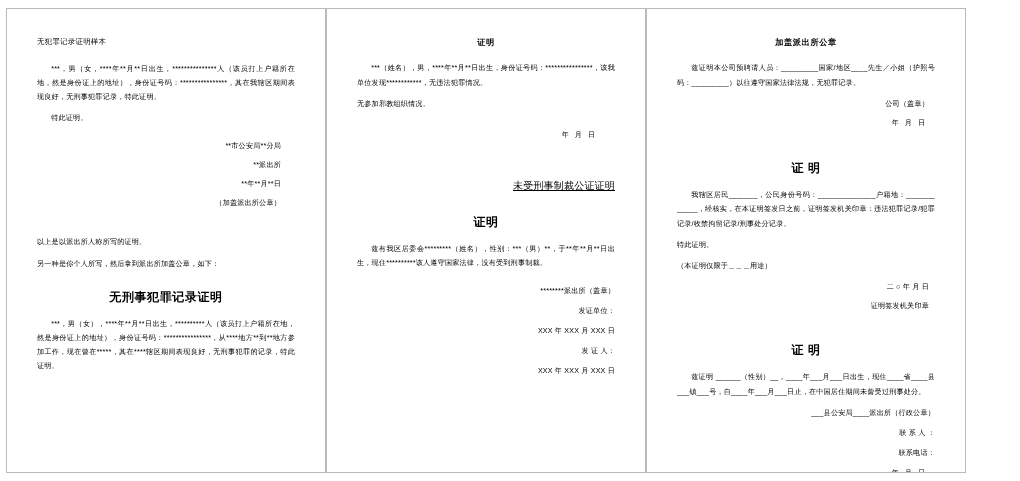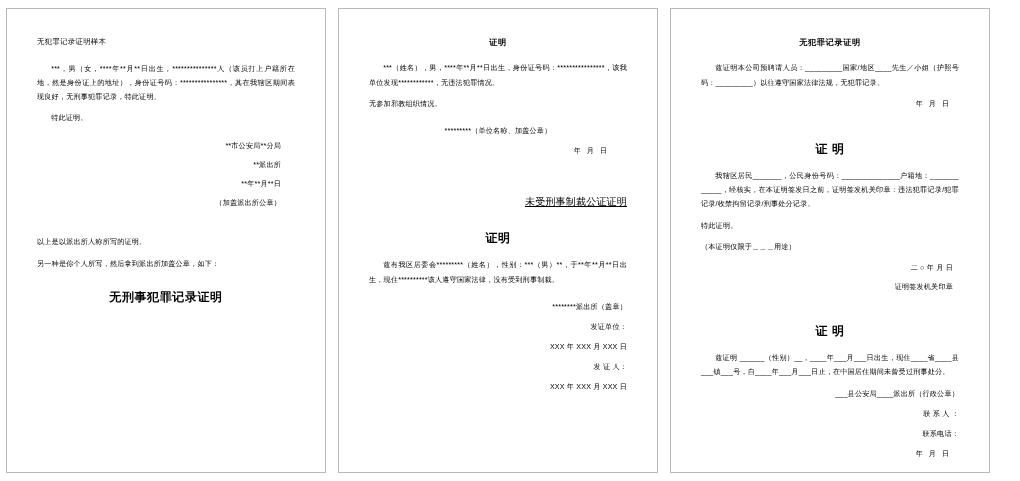--- a/index.html
+++ b/index.html
@@ -12,21 +12,20 @@
     height: 481px;
     font-family: "Liberation Sans", sans-serif;
     overflow: hidden;
   }
   .workspace {
     position: relative;
     width: 1020px;
     height: 481px;
     background: #ffffff;
     display: flex;
-    gap: 12px;
     padding: 8px 6px;
     box-sizing: border-box;
   }
   .page {
     position: relative;
     width: 320px;
     height: 465px;
     background: #ffffff;
     border: 1px solid #b9b9b9;
     box-sizing: border-box;
@@ -127,48 +126,49 @@
       <p class="para">特此证明。</p>
       <div class="spacer-sm"></div>
       <p class="right">**市公安局**分局</p>
       <p class="right">**派出所</p>
       <p class="right">**年**月**日</p>
       <p class="right">（加盖派出所公章）</p>
       <div class="spacer-lg"></div>
       <p class="para noindent">以上是以派出所人称所写的证明。</p>
       <p class="para noindent">另一种是你个人所写，然后拿到派出所加盖公章，如下：</p>
       <div class="sub-title">无刑事犯罪记录证明</div>
+      <p class="para">***，男（女），****年**月**日出生，**********人（该员打上户籍所在地，然是身份证上的地址），身份证号码：****************，从****地方**到**地方参加工作，现在曾在*****，其在****辖区期间表现良好，无刑事犯罪的记录，特此证明。</p>
     </div>
   </div>
 
   <div class="page">
     <div class="page-inner">
       <div class="doc-title">证明</div>
       <p class="para">***（姓名），男，****年**月**日出生，身份证号码：****************，该我单位发现************，无违法犯罪情况。</p>
       <p class="para noindent">无参加邪教组织情况。</p>
       <div class="spacer-sm"></div>
-      <p class="center">*********（单位名称、加盖公章）</p>
       <p class="date-right">年   月   日</p>
       <div class="spacer-md"></div>
       <div class="sub-title inline-left">未受刑事制裁公证证明</div>
       <div class="sub-title">证明</div>
       <p class="para">兹有我区居委会*********（姓名），性别：***（男）**，于**年**月**日出生，现住**********该人遵守国家法律，没有受到刑事制裁。</p>
       <div class="spacer-sm"></div>
       <p class="indent-more">********派出所（盖章）</p>
       <p class="indent-more">发证单位：</p>
       <p class="indent-more">XXX 年 XXX 月 XXX 日</p>
       <p class="indent-more">发 证 人：</p>
       <p class="indent-more">XXX 年 XXX 月 XXX 日</p>
     </div>
   </div>
 
   <div class="page">
     <div class="page-inner">
-      <div class="doc-title">无犯罪记录证明</div>
+      <div class="doc-title">加盖派出所公章</div>
       <p class="para">兹证明本公司预聘请人员：_________国家/地区____先生／小姐（护照号码：_________）以往遵守国家法律法规，无犯罪记录。</p>
+      <p class="right r2">公司（盖章）</p>
       <p class="date-right2">年   月   日</p>
       <div class="spacer-sm"></div>
       <div class="sub-title">证 明</div>
       <p class="para">我辖区居民_______，公民身份号码：______________户籍地：____________，经核实，在本证明签发日之前，证明签发机关印章：违法犯罪记录/犯罪记录/收禁拘留记录/刑事处分记录。</p>
       <p class="para noindent">特此证明。</p>
       <p class="para noindent">（本证明仅限于＿＿＿用途）</p>
       <p class="right r2">二 ○    年    月    日</p>
       <p class="right r2">证明签发机关印章</p>
       <div class="spacer-sm"></div>
       <div class="sub-title">证 明</div>

